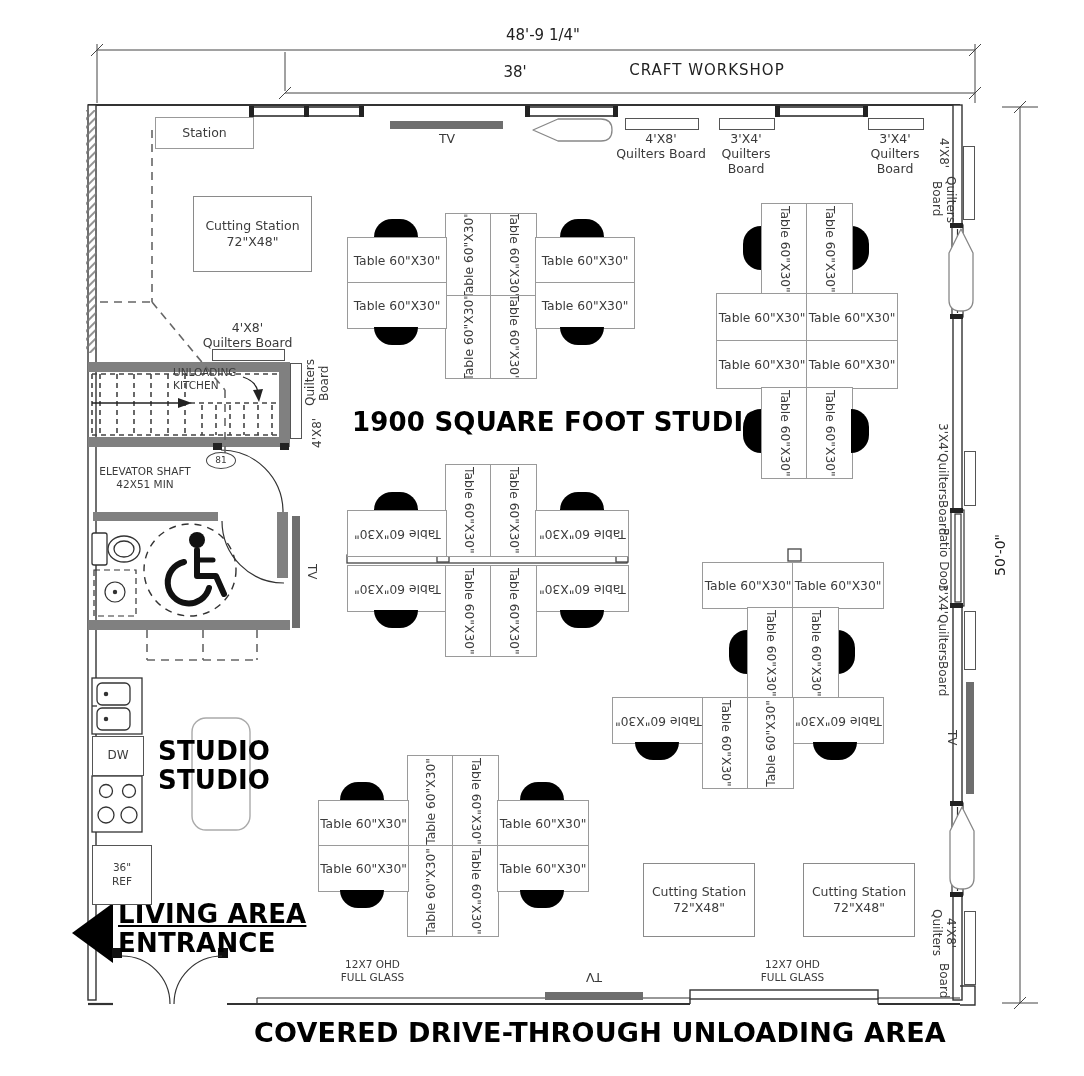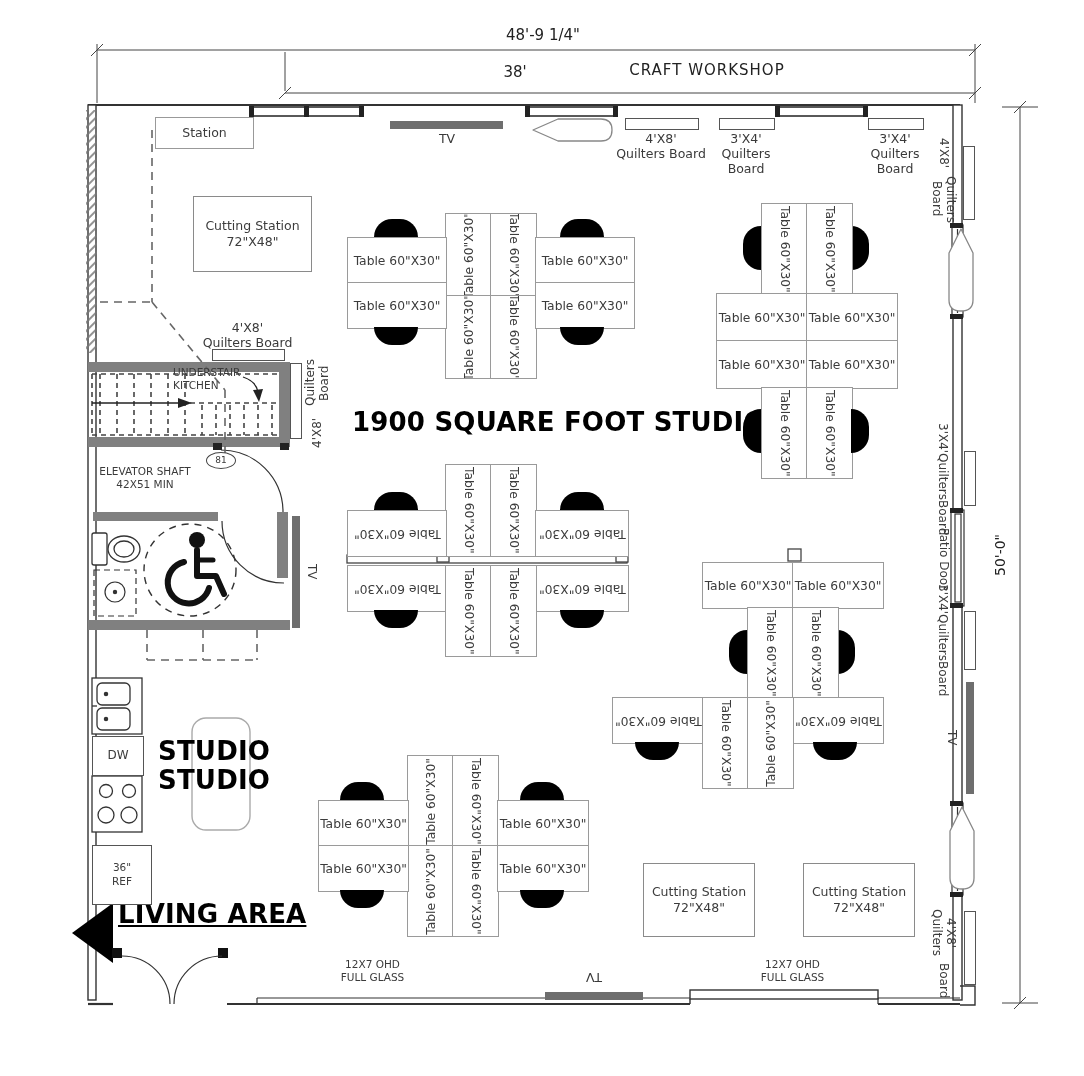--- a/index.html
+++ b/index.html
@@ -239,21 +239,23 @@
     </div>
 <div class="dim" style="left:617px;top:61px;width:180px;letter-spacing:1px;">CRAFT WORKSHOP</div>
 
 <div class="hd" style="left:352px;top:408px;font-size:26px;">1900 SQUARE FOOT STUDIO</div>
 <div class="hd" style="left:158px;top:737px;font-size:26px;">
   <span style="display:block;">STUDIO</span>
   <span style="display:block;">STUDIO</span>
 </div>
 <div class="hd" style="left:118px;top:900px;font-size:26px;">
   <span style="display:block;text-decoration:underline;">LIVING AREA</span>
-</div>
+  <span style="display:block;">ENTRANCE</span>
+</div>
+<div class="hd" style="left:240px;top:1018px;width:720px;font-size:27px;text-align:center;">COVERED DRIVE-THROUGH UNLOADING AREA</div>
 
 <div class="bx" style="left:155px;top:117px;width:97px;height:30px;border-color:#999;">
       <span>Station</span>
     </div>
 <div class="tvb" style="left:390px;top:121px;width:113px;height:8px;"></div>
 <div class="lb" style="left:432px;top:131px;width:30px;">TV</div>
 
 <div class="bd" style="left:625px;top:118px;width:72px;height:10px;"></div>
 <div class="lb" style="left:595px;top:131px;width:132px;">
   <span>4'X8'</span>
@@ -306,21 +308,21 @@
   <span>4'X8'</span>
       <span>Quilters Board</span>
 </div>
 <div class="bd" style="left:212px;top:349px;width:71px;height:10px;"></div>
 <div class="bd" style="left:290px;top:363px;width:10px;height:74px;"></div>
 <div class="lbv v270" style="left:300px;top:348px;width:36px;height:100px;">
   <span>4'X8'</span>
       <span>Quilters Board</span>
 </div>
 <div class="lb sm" style="left:173px;top:366px;width:80px;text-align:left;">
-  <span>UNDERSTAIR</span>
+  <span>UNLOADING</span>
       <span>KITCHEN</span>
 </div>
 <div class="lb sm" style="left:92px;top:465px;width:106px;">
   <span>ELEVATOR SHAFT</span>
       <span>42X51 MIN</span>
 </div>
 <div class="lb xs" style="left:206px;top:452px;width:28px;height:15px;border:1.2px solid #444;border-radius:50%;line-height:15px;background:#fff;">81</div>
 
 <div class="tvb" style="left:292px;top:516px;width:8px;height:112px;"></div>
 <div class="lbv v90" style="left:302px;top:556px;width:18px;height:32px;">

